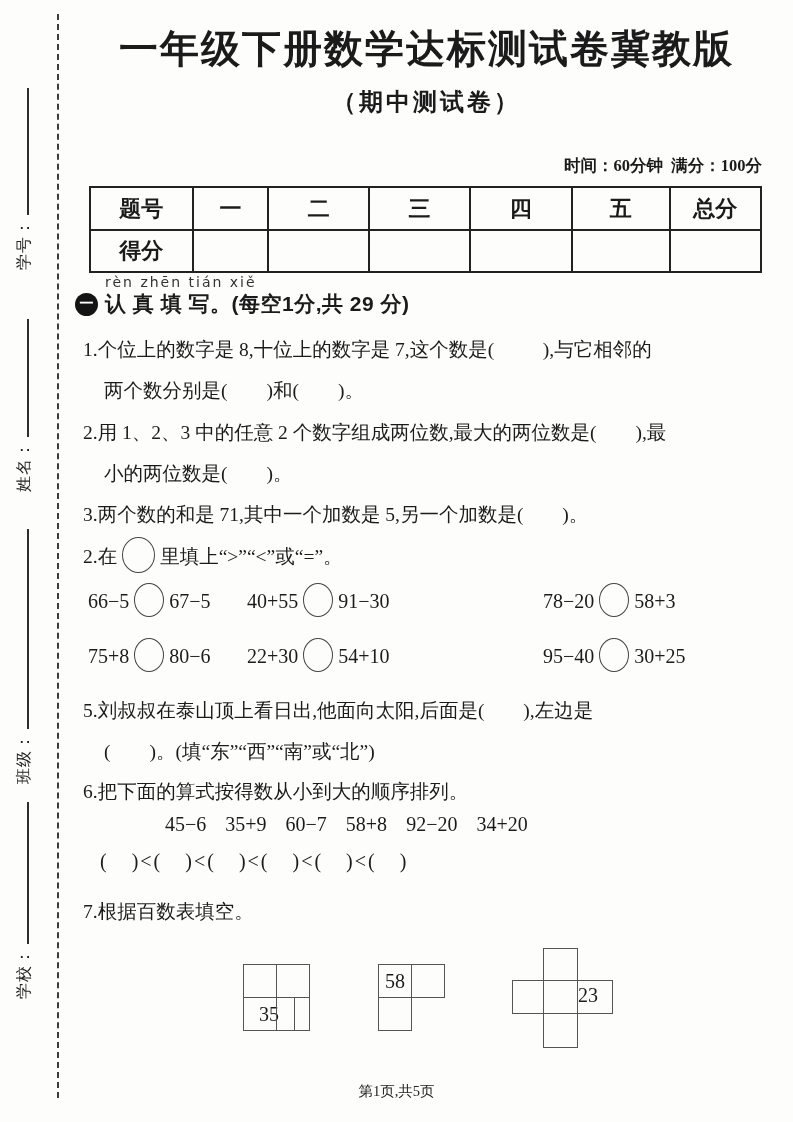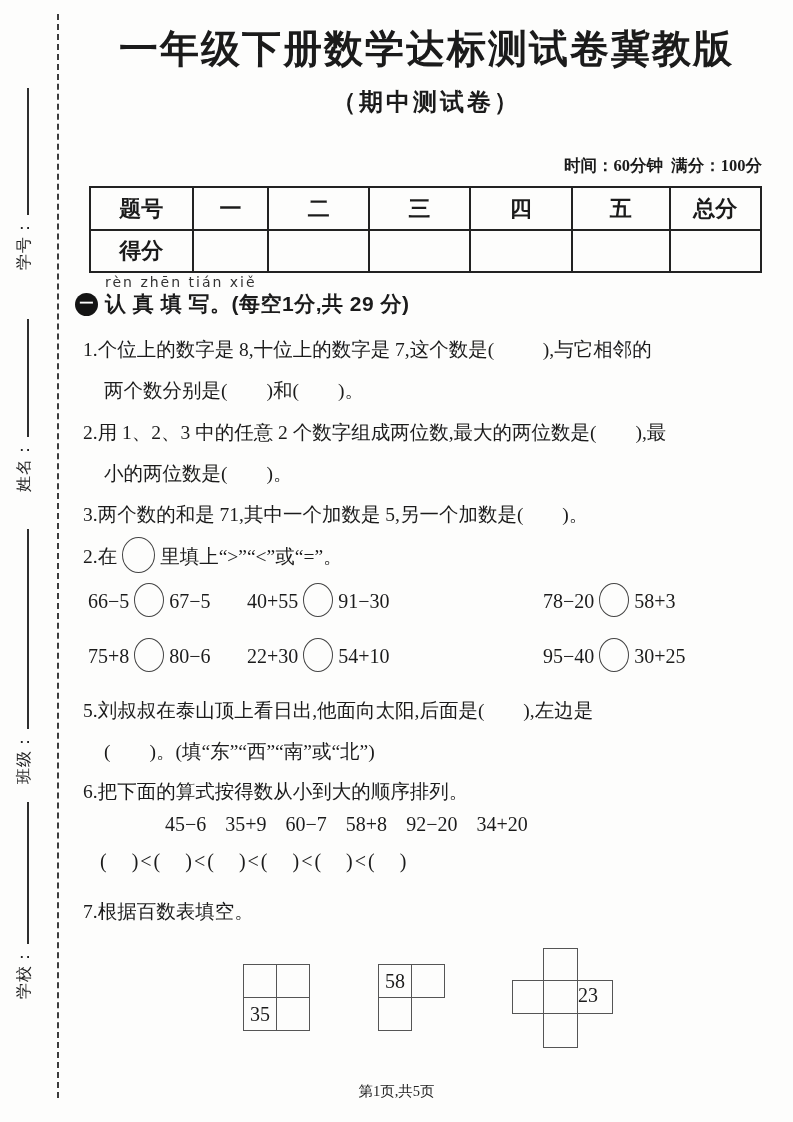--- a/index.html
+++ b/index.html
@@ -158,21 +158,21 @@
     </div>
     <div class="q6-ans"><span>(     )</span><span class="sep">&lt;</span><span>(     )</span><span class="sep">&lt;</span><span>(     )</span><span class="sep">&lt;</span><span>(     )</span><span class="sep">&lt;</span><span>(     )</span><span class="sep">&lt;</span><span>(     )</span></div>
 
     <div class="q q7-intro">7.根据百数表填空。</div>
 
     <div class="shapes">
 
       <div class="shape1">
         <div class="cell" style="left:0;top:0;width:34px;height:34px;"></div>
         <div class="cell" style="left:33px;top:0;width:34px;height:34px;"></div>
-        <div class="cell" style="left:0;top:33px;width:34px;height:34px;">35</div>
+        <div class="cell" style="left:0;top:33px;width:52px;height:34px;">35</div>
         <div class="cell" style="left:33px;top:33px;width:34px;height:34px;"></div>
       </div>
 
       <div class="shape2">
         <div class="cell" style="left:0;top:0;width:34px;height:34px;">58</div>
         <div class="cell" style="left:33px;top:0;width:34px;height:34px;"></div>
         <div class="cell" style="left:0;top:33px;width:34px;height:34px;"></div>
       </div>
 
       <div class="shape3">

